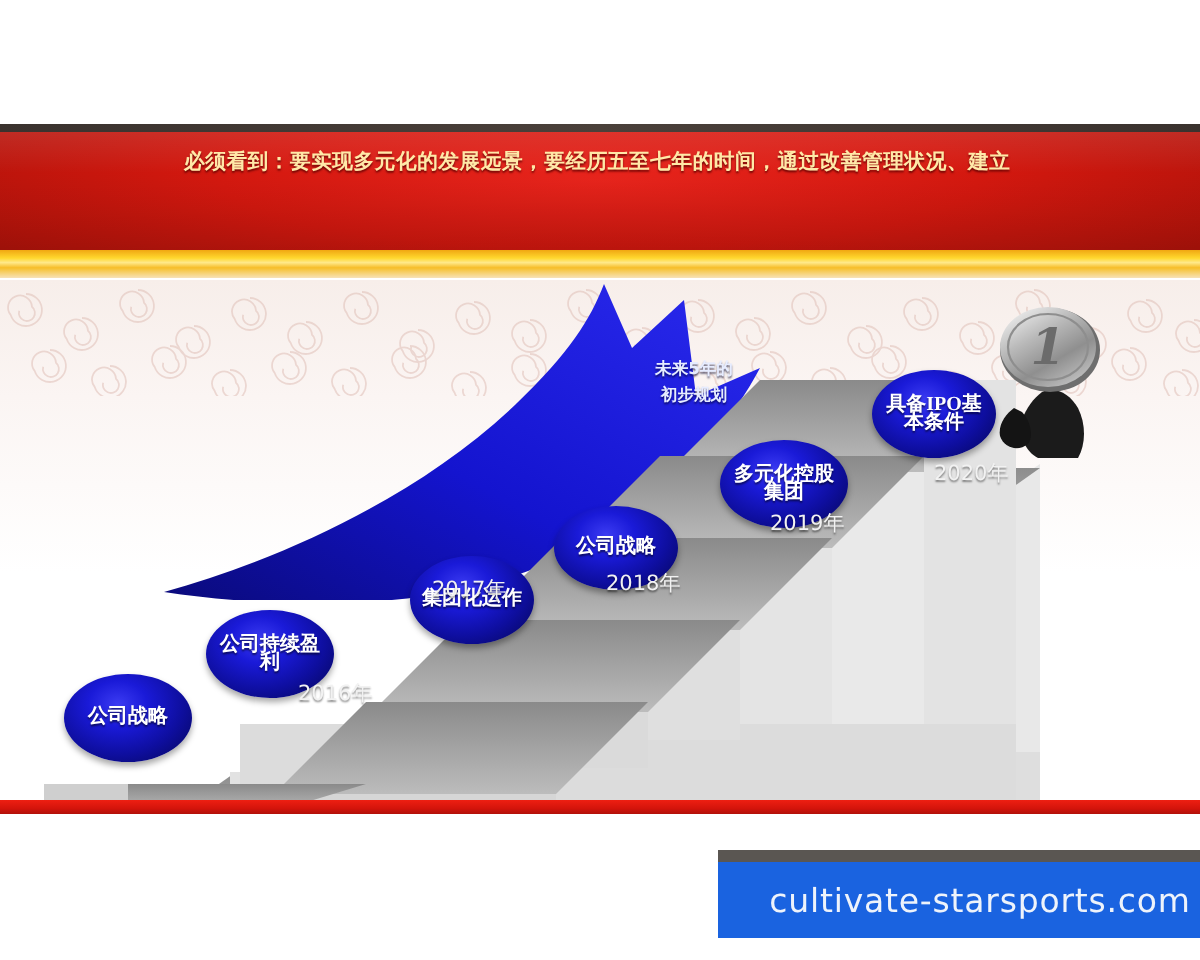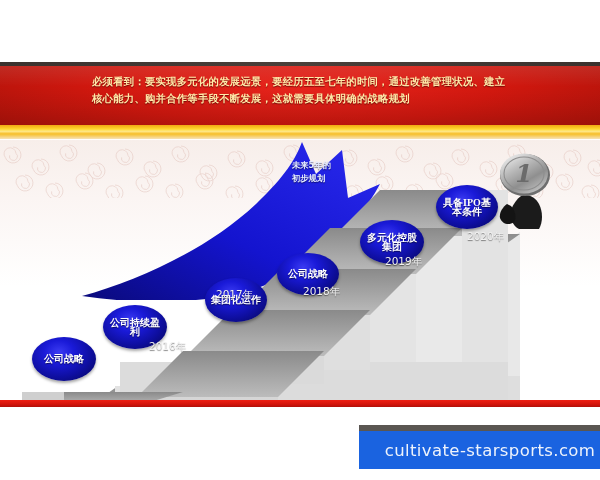--- a/index.html
+++ b/index.html
@@ -48,24 +48,25 @@
   .slide-redbar{position:absolute;left:0;top:400px;width:600px;height:7px;
      background:linear-gradient(180deg,#ee1f12 0%,#d4140b 60%,#b11009 100%);}
   .slide-bottom-white{position:absolute;left:0;top:407px;width:600px;height:73px;background:#fff;}
 
   
   #stairs{position:absolute;left:0;top:140px;width:600px;height:266px;}
 
   
   #arrow{position:absolute;left:80px;top:140px;width:340px;height:160px;}
   .arrow-label{
-     position:absolute;left:292px;top:159px;width:110px;
+     position:absolute;left:292px;top:178px;width:110px;
      color:#e6ecff;font-size:8.3px;line-height:13px;font-weight:bold;
      font-family:"DejaVu Sans","Liberation Sans",sans-serif;
      text-shadow:0 1px 1px rgba(0,0,40,.6);
+     text-align:center;
   }
 
   
   .bubble{
      position:absolute;border-radius:50%;
      background:radial-gradient(ellipse at 42% 34%, #3b3bf2 0%, #1a1ad8 28%, #0e0e9e 62%, #050552 100%);
      box-shadow:0 2px 3px rgba(0,0,0,.35);
      display:flex;align-items:center;justify-content:center;text-align:center;
   }
   .bubble span{
@@ -99,21 +100,20 @@
 
   <div class="top-margin"></div>
 
   <div class="banner-wrap">
     <div class="banner-topedge"></div>
     <div class="banner-red"></div>
     <div class="banner-gold"></div>
     <div class="banner-gold-tail"></div>
     <div class="banner-text">
       <div>必须看到：要实现多元化的发展远景，要经历五至七年的时间，通过改善管理状况、建立</div>
-      <div>核心能力、购并合作等手段不断发展，这就需要具体明确的战略规划</div>
     </div>
   </div>
 
   <div class="body-bg"></div>
 
   <svg class="spiral-band" viewBox="0 0 600 58" preserveAspectRatio="none">
     <defs>
       <g id="sp">
         <path d="M11,3 a8,8 0 1,1 -7.6,10.6 a6,6 0 1,1 10.6,-4.2 a4,4 0 1,1 -6.4,2.0" fill="none" stroke="#e0c0b8" stroke-width="0.9"></path>
       </g>

